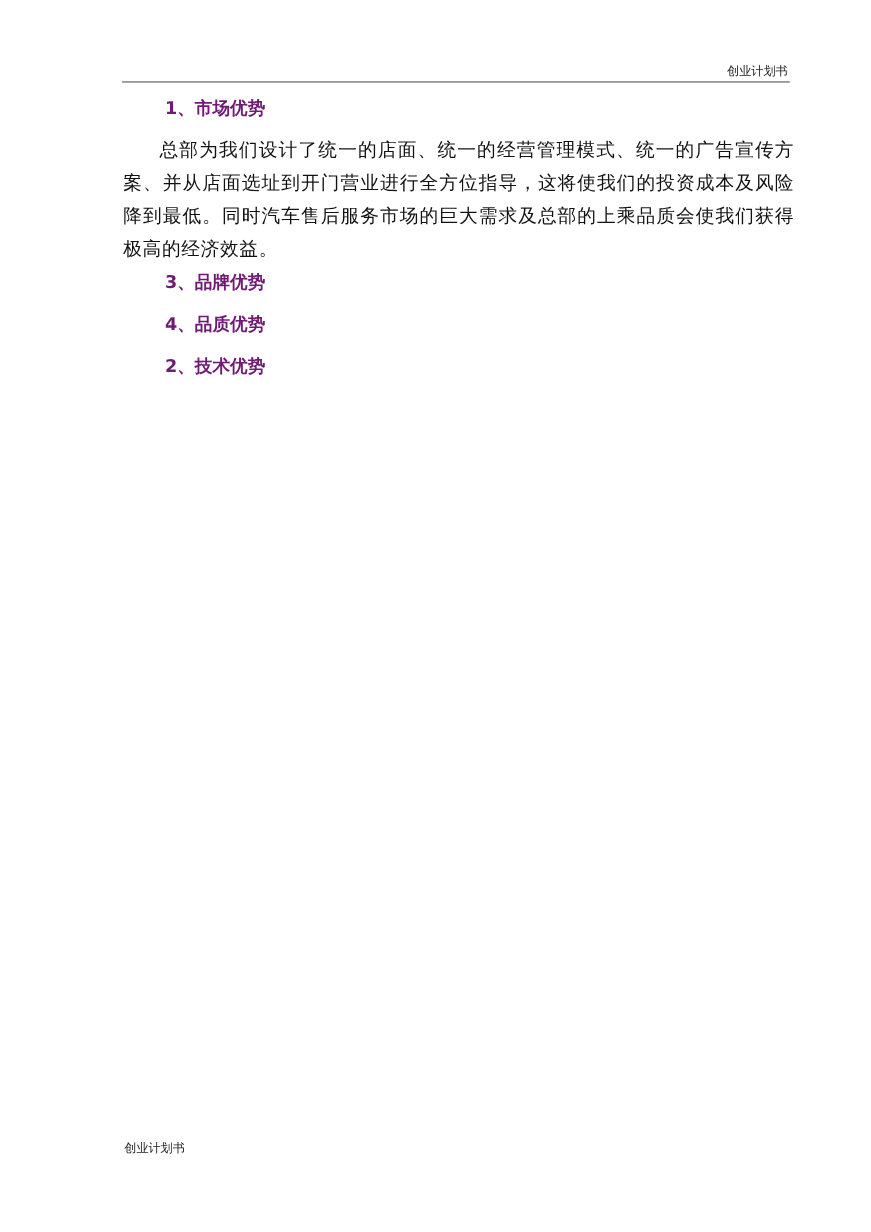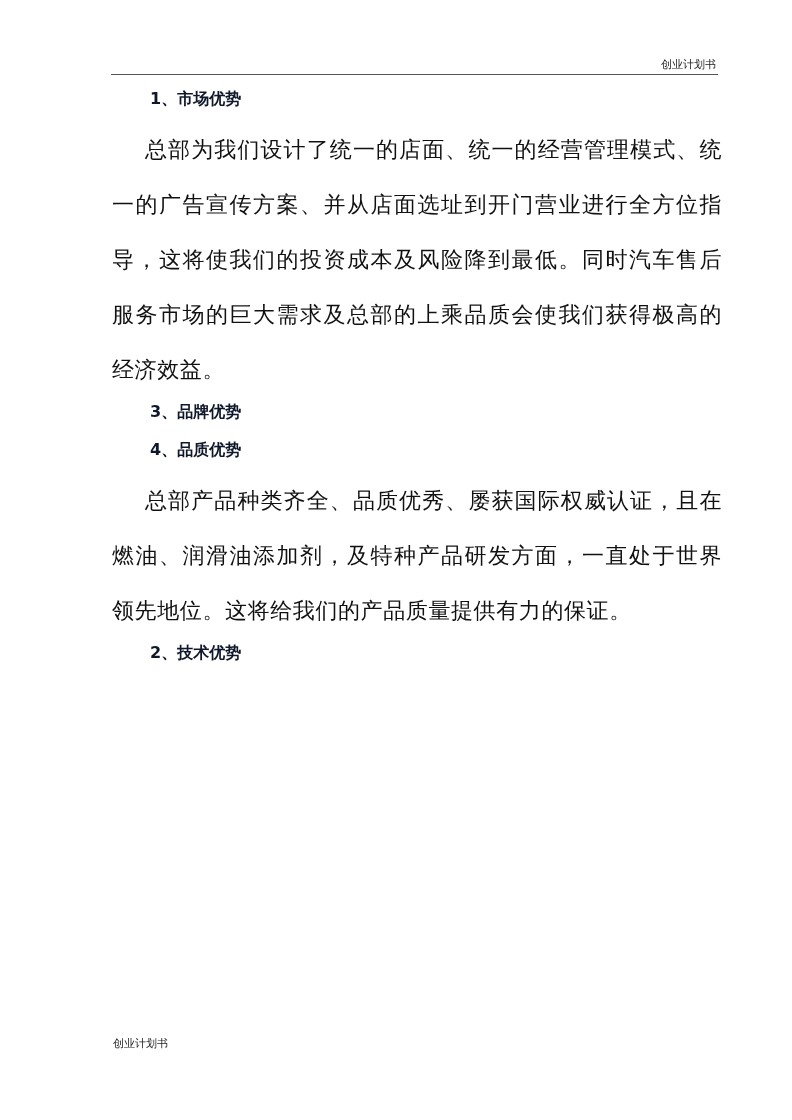--- a/index.html
+++ b/index.html
@@ -38,25 +38,25 @@
       width: 610px;
     }
     .section-heading {
       font-family: "DejaVu Sans", "Liberation Sans", sans-serif;
       font-weight: bold;
       font-size: 16px;
       height: 38px;
       line-height: 30px;
       padding-left: 38px;
       margin: 0;
-      color: #0f172a;
+      color: #701a75;
     }
     .paragraph {
-      font-size: 22px;
-      line-height: 55px;
+      font-size: 17px;
+      line-height: 30px;
       text-indent: 33px;
       margin: 0;
       letter-spacing: 0.6px;
       text-align: justify;
     }
     .page-footer {
       position: absolute;
       left: 113px;
       top: 1036px;
       font-size: 11px;
@@ -74,20 +74,19 @@
 <div class="content">
   <section>
     <h2 class="section-heading">1、市场优势</h2>
     <p class="paragraph">总部为我们设计了统一的店面、统一的经营管理模式、统一的广告宣传方案、并从店面选址到开门营业进行全方位指导，这将使我们的投资成本及风险降到最低。同时汽车售后服务市场的巨大需求及总部的上乘品质会使我们获得极高的经济效益。</p>
   </section>
   <section>
     <h2 class="section-heading">3、品牌优势</h2>
   </section>
   <section>
     <h2 class="section-heading">4、品质优势</h2>
-    <p class="paragraph">总部产品种类齐全、品质优秀、屡获国际权威认证，且在燃油、润滑油添加剂，及特种产品研发方面，一直处于世界领先地位。这将给我们的产品质量提供有力的保证。</p>
   </section>
   <section>
     <h2 class="section-heading">2、技术优势</h2>
   </section>
 </div>
 
 <div class="page-footer">创业计划书</div>
 
 </body></html>

